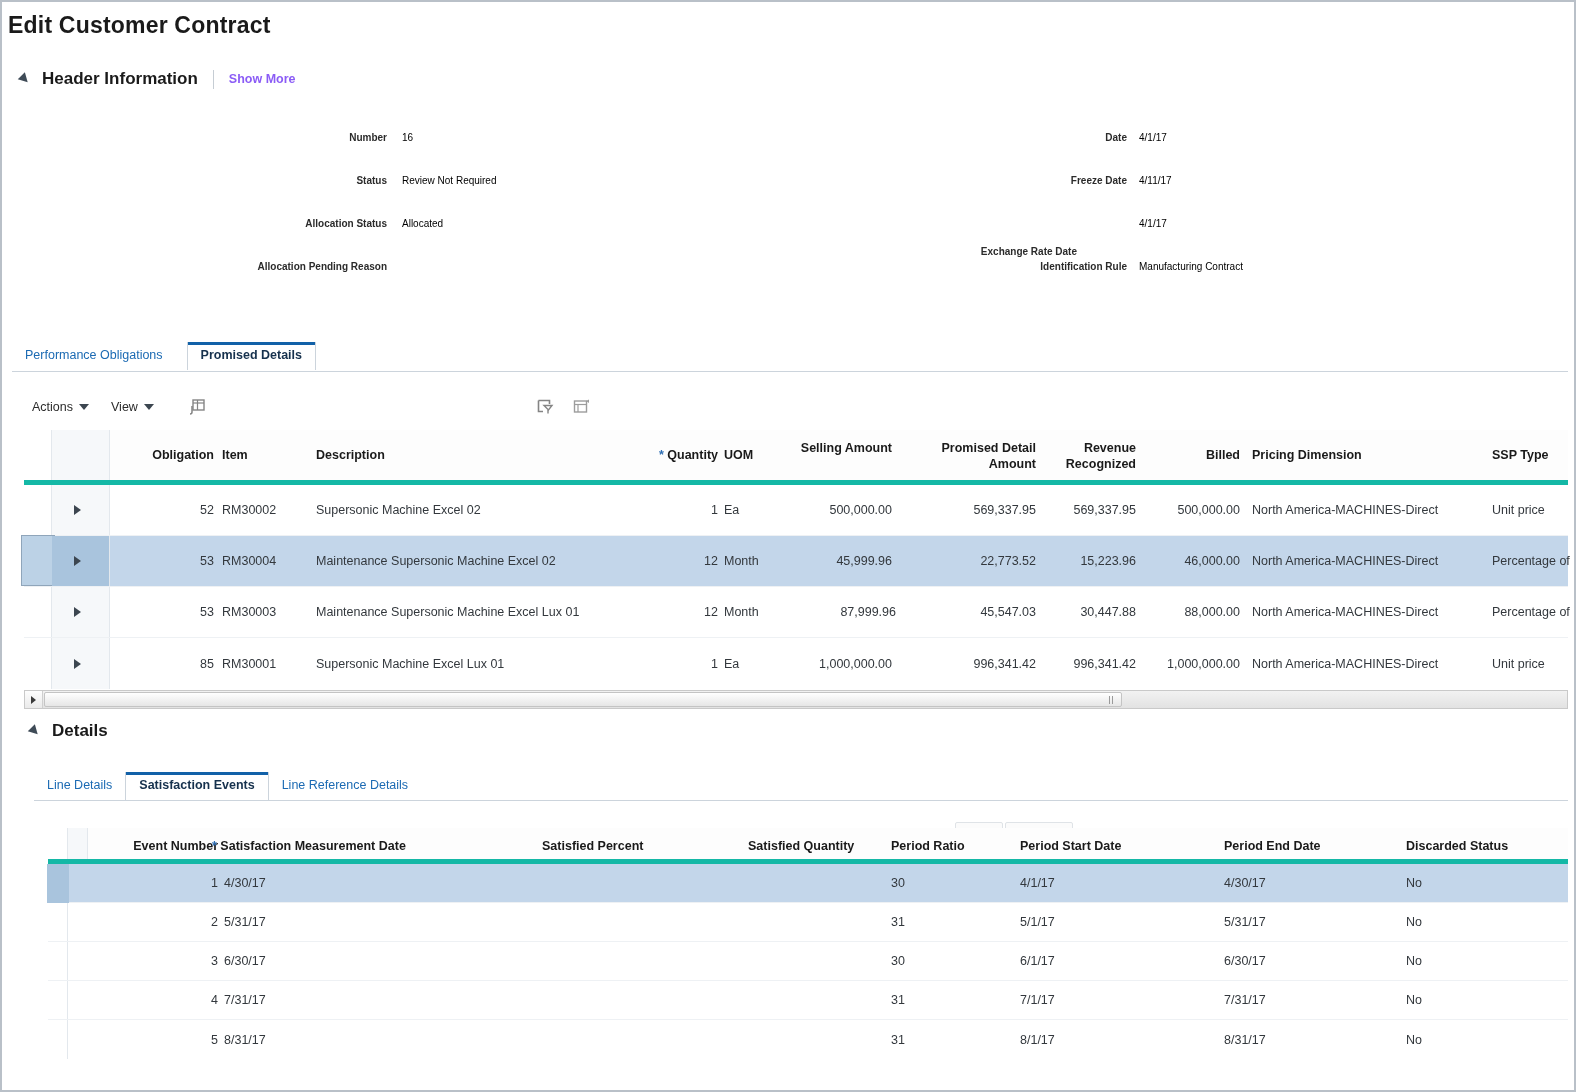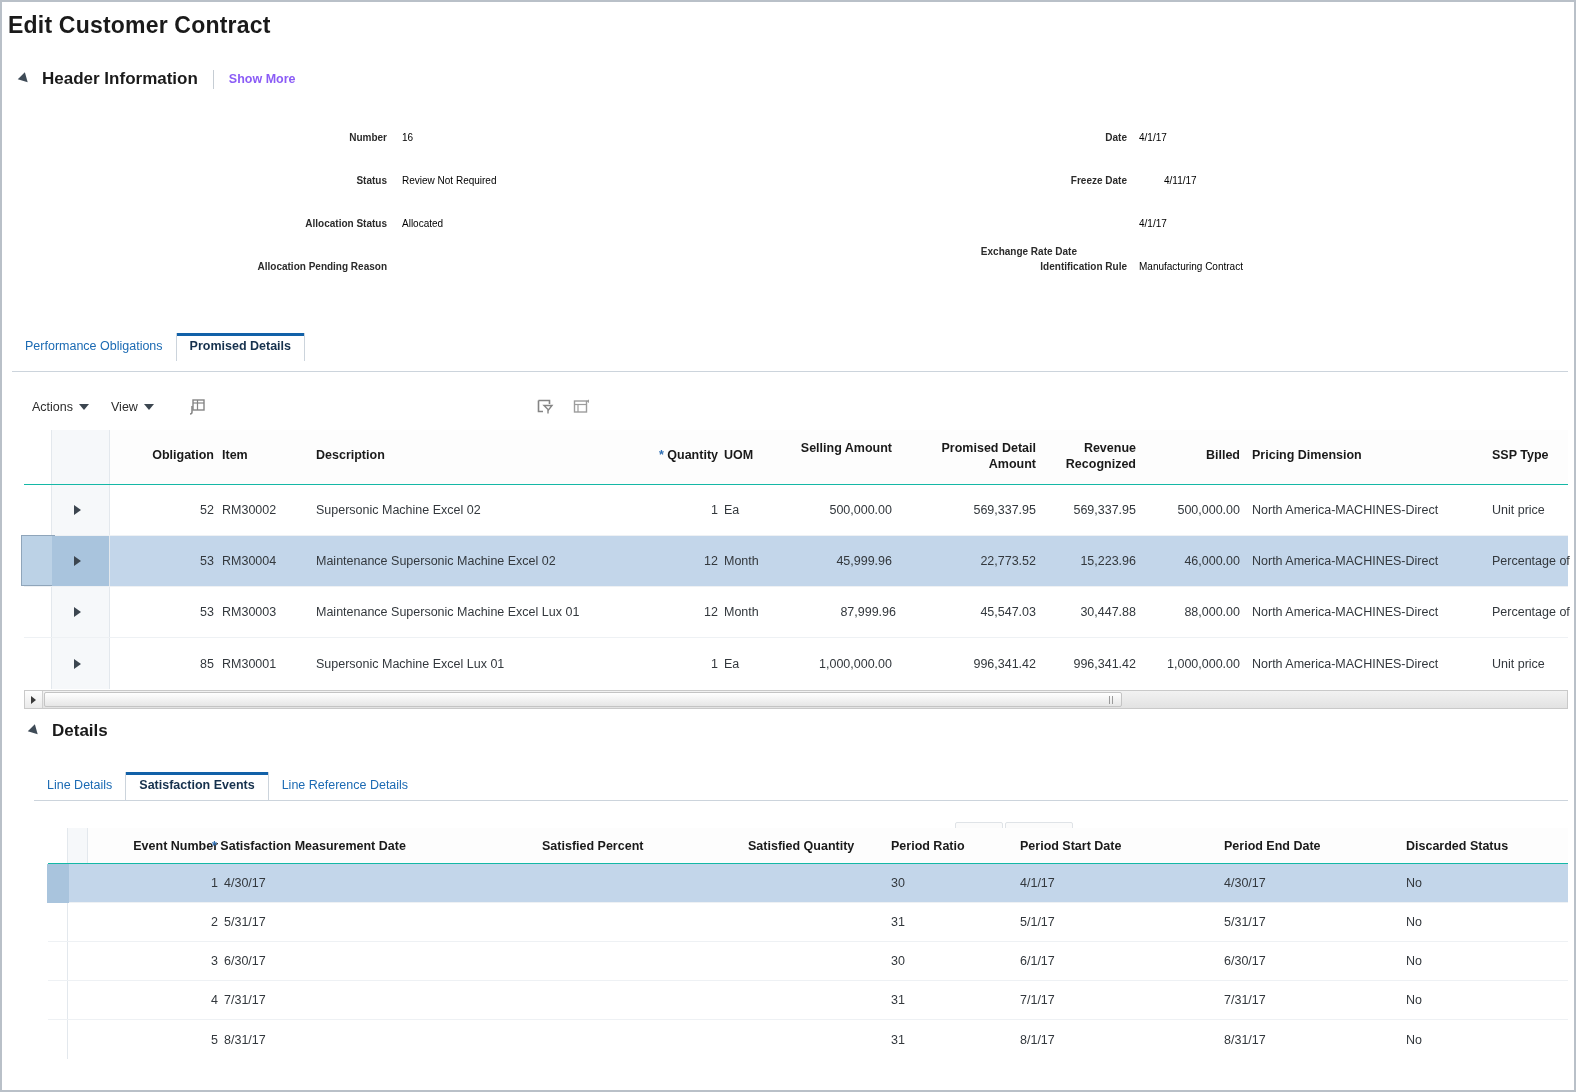--- a/index.html
+++ b/index.html
@@ -92,21 +92,21 @@
     border-right: 5px solid transparent;
     border-top: 6px solid #3c4650;
   }
   .icon-btn { cursor: pointer; opacity: .72; display: inline-flex; }
 
   
   .grid { position: absolute; font-size: 12.5px; }
   .grid-head {
     position: relative;
     background: #fdfdfd;
-    border-bottom: 1px solid #14b8a6;
+    border-bottom: 5px solid #14b8a6;
     font-weight: bold; color: #1a1a1a;
   }
   .grid-head .cell { position: absolute; line-height: 15px; }
   .row {
     position: relative;
     border-bottom: 1px solid #eef1f4;
     background: #ffffff;
   }
   .row.sel { background: #c3d6ea; }
   .row .cell {
@@ -206,29 +206,29 @@
   <div class="hdr-field hdr-label" style="left:185px;top:216px;width:200px;">Allocation Status</div>
   <div class="hdr-field hdr-value" style="left:400px;top:216px;">Allocated</div>
 
   <div class="hdr-field hdr-label" style="left:185px;top:259px;width:200px;">Allocation Pending Reason</div>
   <div class="hdr-field hdr-value" style="left:400px;top:259px;"></div>
 
   <div class="hdr-field hdr-label" style="left:930px;top:130px;width:195px;">Date</div>
   <div class="hdr-field hdr-value" style="left:1137px;top:130px;">4/1/17</div>
 
   <div class="hdr-field hdr-label" style="left:930px;top:173px;width:195px;">Freeze Date</div>
-  <div class="hdr-field hdr-value" style="left:1162px;top:173px;">4/11/17</div>
+  <div class="hdr-field hdr-value" style="left:1137px;top:173px;">4/11/17</div>
 
   <div class="hdr-field hdr-label" style="left:880px;top:216px;width:195px;margin-top:28px;">Exchange Rate Date</div>
   <div class="hdr-field hdr-value" style="left:1137px;top:216px;">4/1/17</div>
 
   <div class="hdr-field hdr-label" style="left:930px;top:259px;width:195px;">Identification Rule</div>
   <div class="hdr-field hdr-value" style="left:1137px;top:259px;">Manufacturing Contract</div>
 
-  <div class="tabstrip" style="left:10px;top:326px;">
+  <div class="tabstrip" style="left:10px;top:335px;gap:11px;">
     <div class="tab">Performance Obligations</div>
     <div class="tab active">Promised Details</div>
   </div>
   <div class="tabline" style="left:10px;top:369px;width:1556px;"></div>
   <div class="tabline" style="left:10px;top:369px;width:0px;"></div>
 
   <div class="toolbar" style="left:30px;top:394px;height:22px;">
     <div class="tb-item">
       <span>Actions</span>
       <span class="caret"></span>

